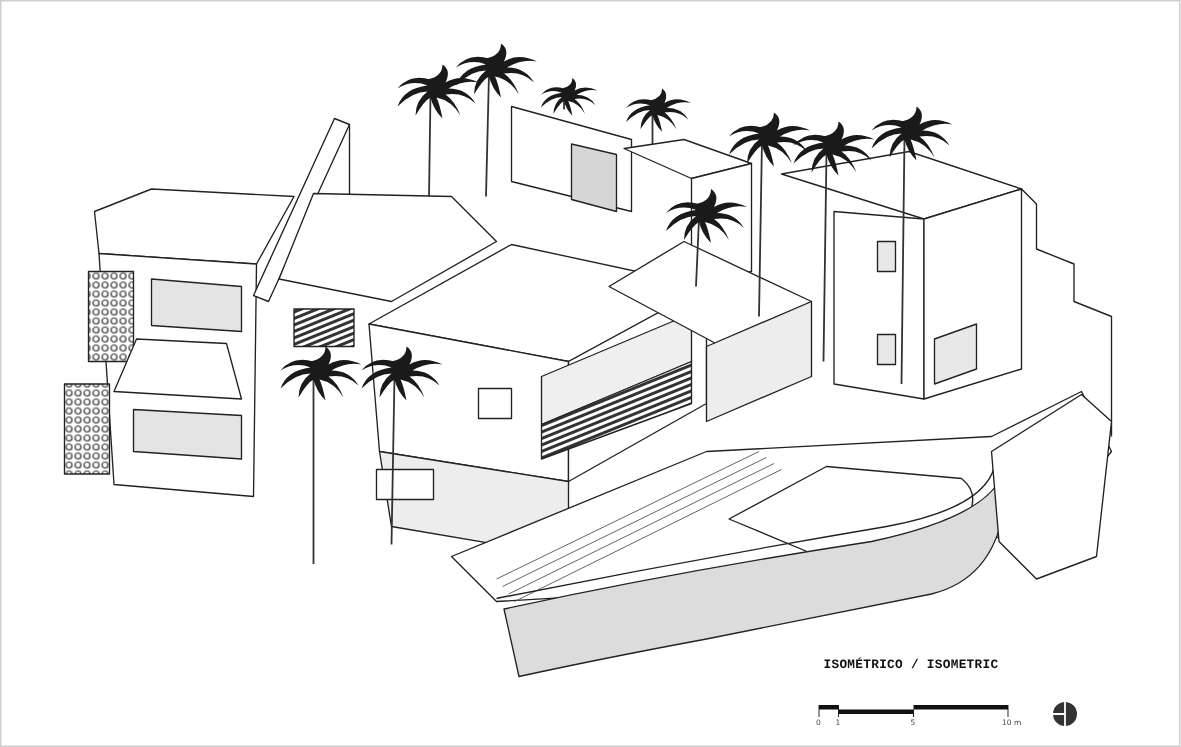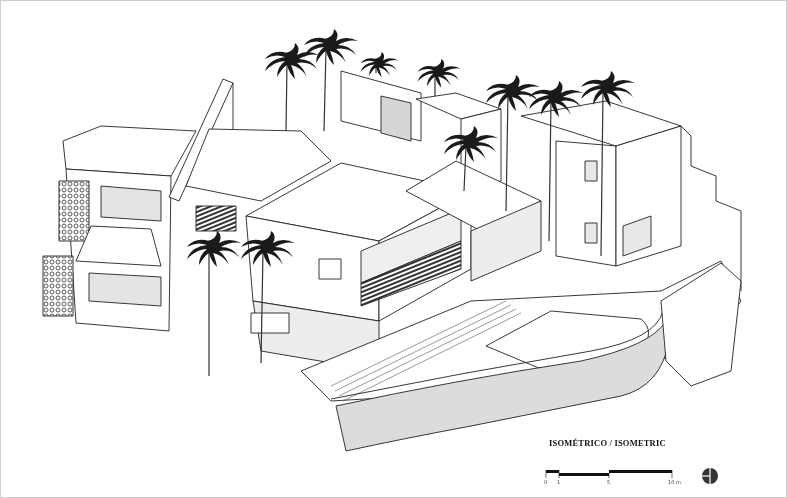--- a/index.html
+++ b/index.html
@@ -1,19 +1,19 @@
 <!DOCTYPE html>
 <html><head>
 <meta charset="utf-8">
 <style>
   html,body{margin:0;padding:0;background:#fff;}
   body{width:787px;height:498px;overflow:hidden;font-family:"Liberation Sans",sans-serif;}
   .frame{position:absolute;left:0;top:0;width:785px;height:496px;border:1px solid #cfcfcf;background:#fff;}
   svg.drawing{position:absolute;left:0;top:0;}
-  .title{position:absolute;left:548px;top:437px;font-size:8.5px;font-weight:bold;letter-spacing:0.2px;color:#111;font-family:Liberation Serif, serif;}
+  .title{position:absolute;left:548px;top:437px;font-size:8.5px;font-weight:bold;letter-spacing:0.2px;color:#111;font-family:Liberation Mono, monospace;}
   .scale{position:absolute;left:540px;top:464px;width:160px;height:24px;}
   .lbl{position:absolute;top:14px;font-size:5px;color:#444;font-family:"DejaVu Sans",sans-serif;}
 </style>
 </head>
 <body>
 
 <div class="frame">
 <svg class="drawing" width="787" height="498" viewBox="0 0 787 498">
   <defs>
     <g id="palm">

